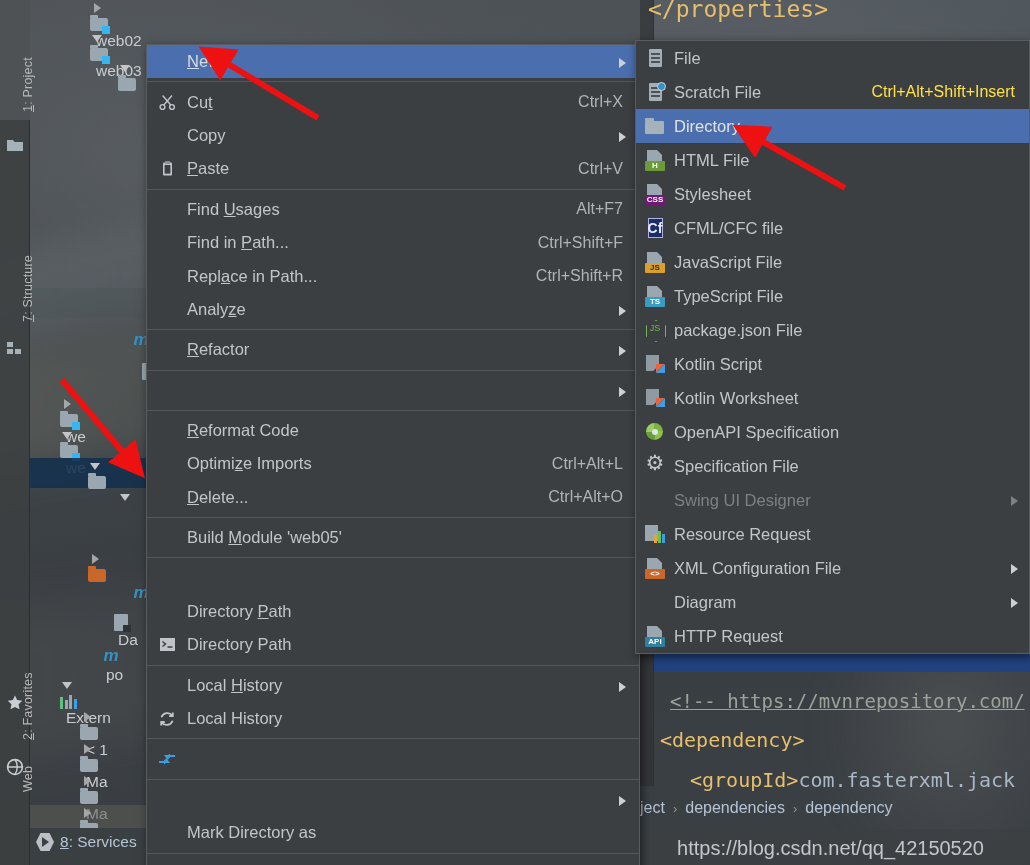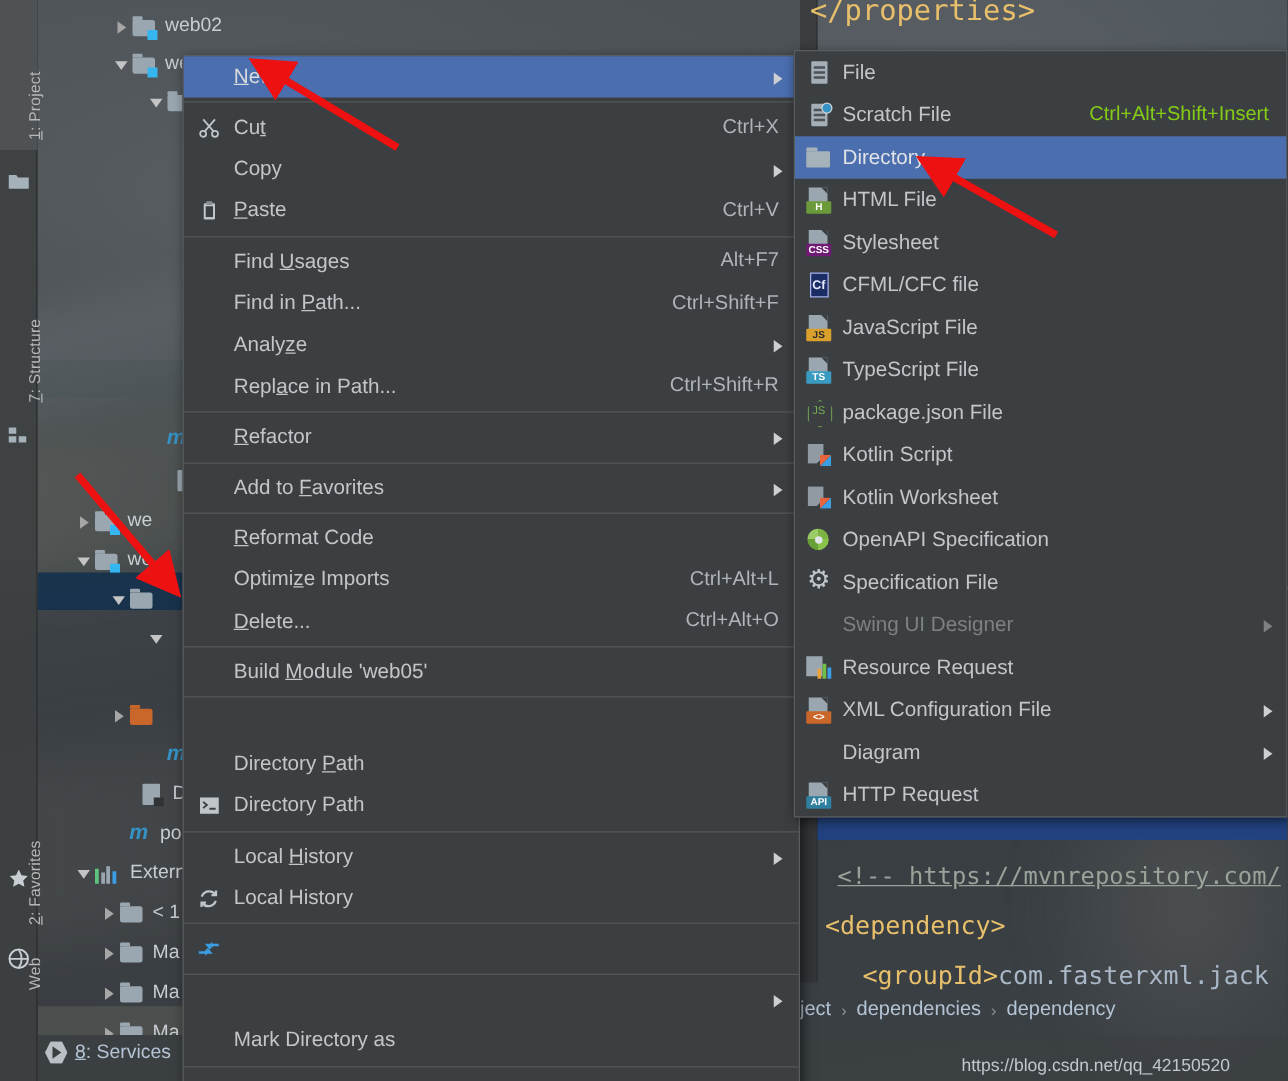--- a/index.html
+++ b/index.html
@@ -41,22 +41,22 @@
   .vtab{position:absolute;left:0;width:30px;color:#a9b7c6;font-size:12.5px;
     white-space:nowrap;}
   .vtxt{display:block;transform-origin:0 0;transform:rotate(-90deg);
     position:absolute;left:21px;color:#b7b7b7;font-size:12.5px;letter-spacing:.2px;}
   .vicon{position:absolute;left:6px;width:18px;height:18px;}
   .vtab.selected{background:#4e5254;}
 
   
   #project-tree{position:absolute;left:30px;top:0;width:610px;height:828px;
     background:rgba(60,63,65,.35);z-index:4;overflow:hidden;}
-  .trow{position:absolute;left:0;height:30px;display:flex;align-items:flex-end;
-    width:610px;font-size:15.5px;color:#c8cdd2;white-space:nowrap;}
+  .trow{position:absolute;left:0;height:30px;display:flex;align-items:flex-start;
+    width:610px;font-size:15.5px;color:#c8cdd2;white-space:nowrap;flex-direction:column;}
   .trow.sel{background:rgba(19,48,77,.88);}
   .trow.hl{background:rgba(92,92,88,.55);}
   .trow.faint{background:rgba(70,82,80,.28);}
   .arrow{width:16px;height:16px;flex:none;position:relative;}
   .arrow.right::before{content:"";position:absolute;left:4px;top:3px;
     border-left:7px solid #a6a6a6;border-top:5px solid transparent;border-bottom:5px solid transparent;}
   .arrow.down::before{content:"";position:absolute;left:2px;top:5px;
     border-top:7px solid #c4c4c4;border-left:5px solid transparent;border-right:5px solid transparent;}
   .folder{width:20px;height:16px;flex:none;position:relative;}
   .folder i{position:absolute;left:0;top:2px;width:18px;height:13px;background:#9aa7b0;
@@ -87,21 +87,21 @@
     background:rgba(49,51,53,.75);border-right:1px solid #2f3133;z-index:3;}
   #selband{position:absolute;left:654px;top:646px;width:376px;height:26px;
     background:#214283;opacity:.95;z-index:3;}
 
   
   #breadcrumb{position:absolute;left:640px;top:793px;right:0;height:30px;
     display:flex;align-items:center;font-size:16px;color:#b5c4d4;z-index:6;}
   #breadcrumb .sep{margin:0 8px;color:#8d949b;font-size:13px;}
   #statusbar{position:absolute;left:0;bottom:0;width:1030px;height:36px;
     background:rgba(60,63,65,.55);z-index:2;}
-  #watermark{position:absolute;right:46px;bottom:5px;font-size:14px;color:#c2c7cc;z-index:7;}
+  #watermark{position:absolute;right:46px;bottom:5px;font-size:20px;color:#c2c7cc;z-index:7;}
   #svcbtn{position:absolute;left:36px;top:828px;height:28px;display:flex;align-items:center;
     font-size:15.5px;color:#b5c4d4;z-index:6;}
   #svcbtn .playicon{width:18px;height:18px;margin-right:6px;position:relative;}
   #svcbtn .playicon::before{content:"";position:absolute;left:0;top:0;width:18px;height:18px;
     background:#b9bfc4;clip-path:polygon(25% 0,75% 0,100% 50%,75% 100%,25% 100%,0 50%);}
   #svcbtn .playicon::after{content:"";position:absolute;left:6px;top:4px;
     border-left:7px solid #3c3f41;border-top:5px solid transparent;border-bottom:5px solid transparent;}
   .ul{text-decoration:underline;}
 
   
@@ -119,21 +119,21 @@
   .sepline{height:1px;background:#54585a;margin:3px 0;}
 
   
   #submenu{position:absolute;left:635px;top:40px;width:395px;
     background:#3c3f41;border:1px solid #5a5d5f;z-index:21;
     box-shadow:2px 3px 9px rgba(0,0,0,.55);}
   .si{height:34px;display:flex;align-items:center;position:relative;
       font-size:16.5px;color:#c3c6c9;}
   .si .ic{width:38px;flex:none;display:flex;align-items:center;justify-content:center;}
   .si .lbl{flex:1;}
-  .si .acc{color:#84cc16;font-size:16px;padding-right:14px;}
+  .si .acc{color:#fde047;font-size:16px;padding-right:14px;}
   .si .sub{position:absolute;right:11px;top:13px;
     border-left:7px solid #cdd0d3;border-top:5px solid transparent;border-bottom:5px solid transparent;}
   .si.hl{background:#4b6eaf;color:#e0e3e6;}
   .si.dis{color:#7d8184;}
   .si.dis .sub{border-left-color:#7d8184;}
 
   
   .fi{width:22px;height:22px;position:relative;}
   .fi .page{position:absolute;left:3px;top:1px;width:15px;height:15px;background:#9aa7b0;}
   .fi .page::after{content:"";position:absolute;right:0;top:0;border-top:5px solid #3c3f41;
@@ -413,38 +413,37 @@
     <span class="lbl">Find <span class="ul">U</span>sages</span>
     <span class="acc">Alt+F7</span>
   </div>
   <div class="mi">
     <span class="ic"></span>
     <span class="lbl">Find in <span class="ul">P</span>ath...</span>
     <span class="acc">Ctrl+Shift+F</span>
   </div>
   <div class="mi">
     <span class="ic"></span>
-    <span class="lbl">Analy<span class="ul">z</span>e</span>
-    <span class="sub"></span>
-  </div>
-  <div class="mi">
-    <span class="ic"></span>
     <span class="lbl">Repl<span class="ul">a</span>ce in Path...</span>
     <span class="acc">Ctrl+Shift+R</span>
   </div>
+  <div class="mi">
+    <span class="ic"></span>
+    <span class="lbl">Analy<span class="ul">z</span>e</span>
+    <span class="sub"></span>
+  </div>
   <div class="sepline"></div>
   <div class="mi">
     <span class="ic"></span>
     <span class="lbl"><span class="ul">R</span>efactor</span>
     <span class="sub"></span>
   </div>
   <div class="sepline"></div>
   <div class="mi">
     <span class="ic"></span>
-    <span class="lbl">Add to <span class="ul">F</span>avorites</span>
     <span class="sub"></span>
   </div>
   <div class="sepline"></div>
   <div class="mi">
     <span class="ic"></span>
     <span class="lbl"><span class="ul">R</span>eformat Code</span>
     <span class="acc"></span>
   </div>
   <div class="mi">
     <span class="ic"></span>
@@ -569,21 +568,21 @@
     <span class="ic">
       <span class="fi">
           <span class="page"></span>
           <span class="tagbox" style="background:#701a75">CSS</span>
         </span>
     </span>
     <span class="lbl">Stylesheet</span>
   </div>
   <div class="si">
     <span class="ic">
-      <span style="width:15px;height:20px;background:#1c2d66;border:1.5px solid #aab4e8;display:flex;align-items:center;justify-content:center;font-size:10px;font-weight:bold;color:#e6eaff">Cf</span>
+      <span style="width:15px;height:20px;background:#1c2d66;border:1.5px solid #aab4e8;display:flex;align-items:center;justify-content:center;font-size:14px;font-weight:bold;color:#e6eaff">Cf</span>
     </span>
     <span class="lbl">CFML/CFC file</span>
   </div>
   <div class="si">
     <span class="ic">
       <span class="fi">
           <span class="page"></span>
           <span class="tagbox" style="background:#d9a12c;color:#2b2d2e">JS</span>
         </span>
     </span>

